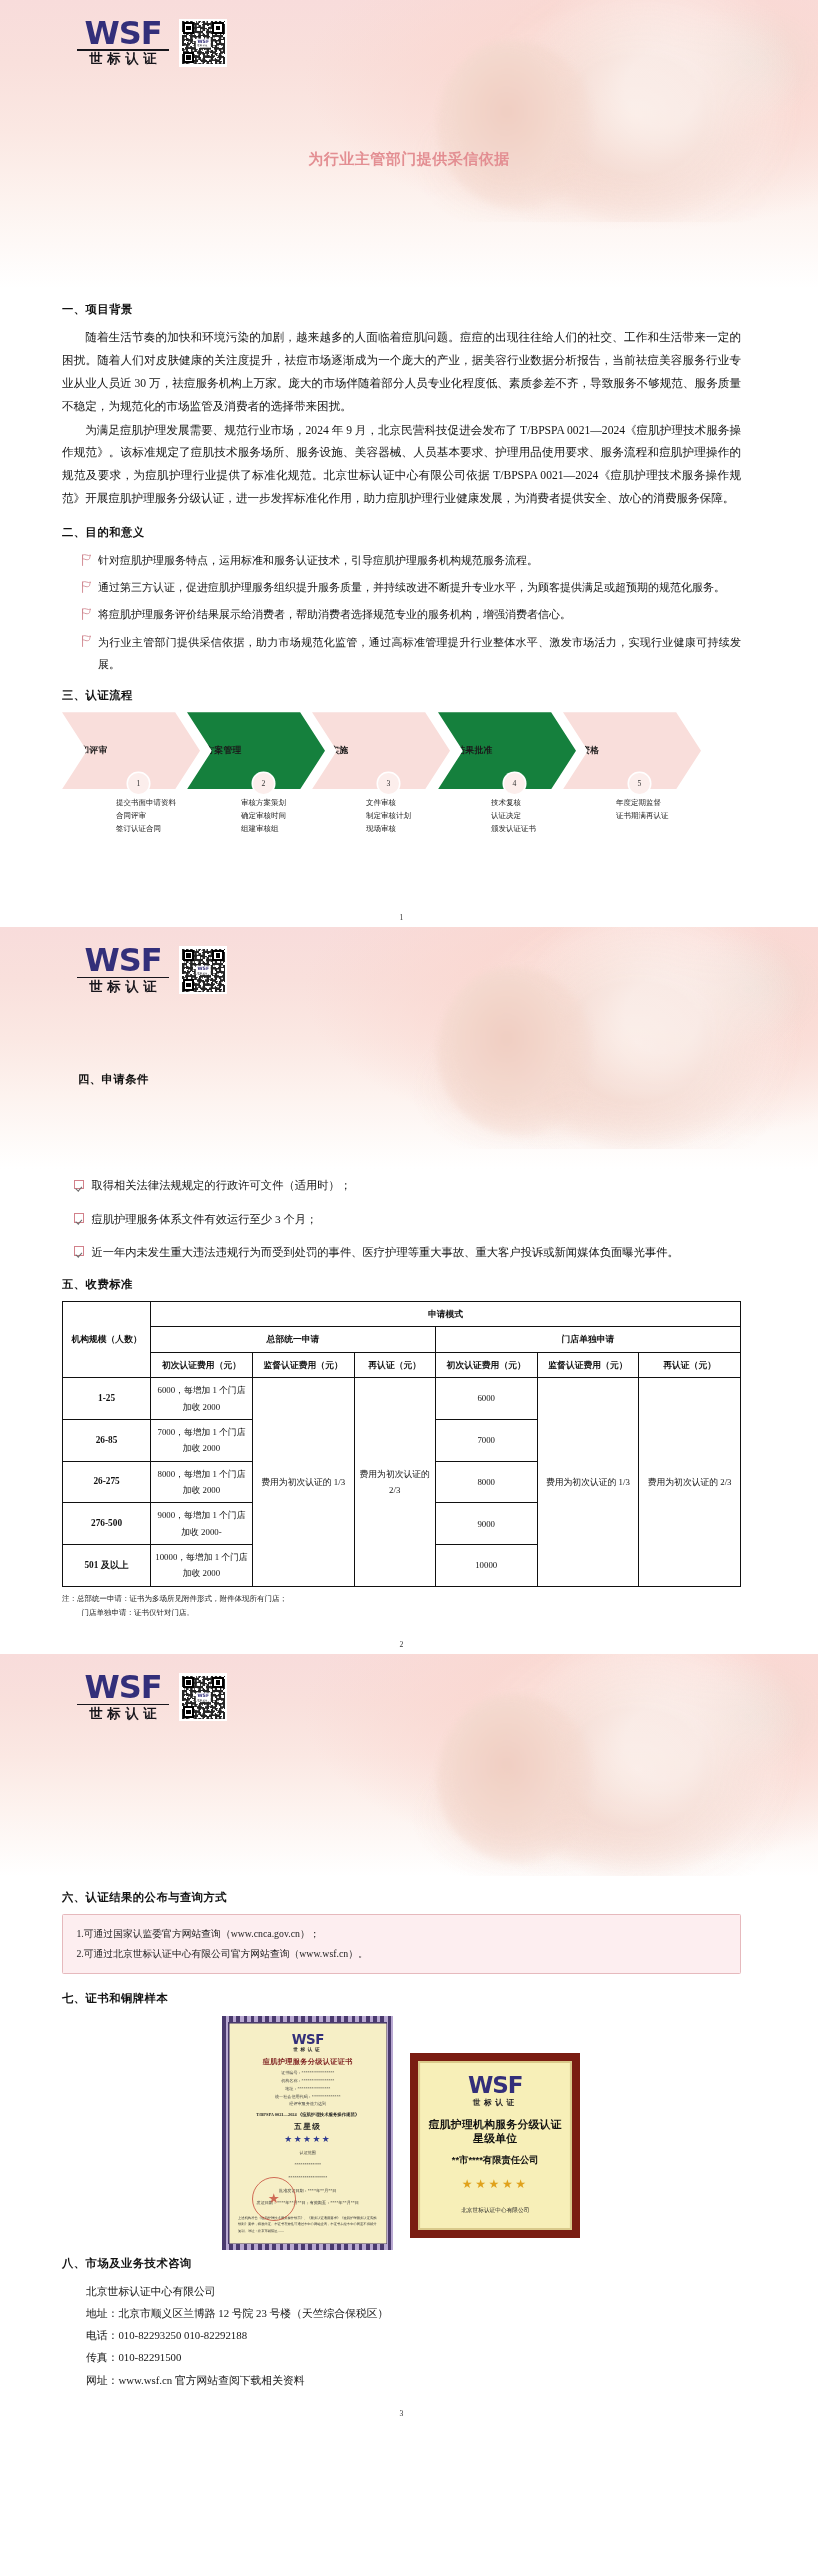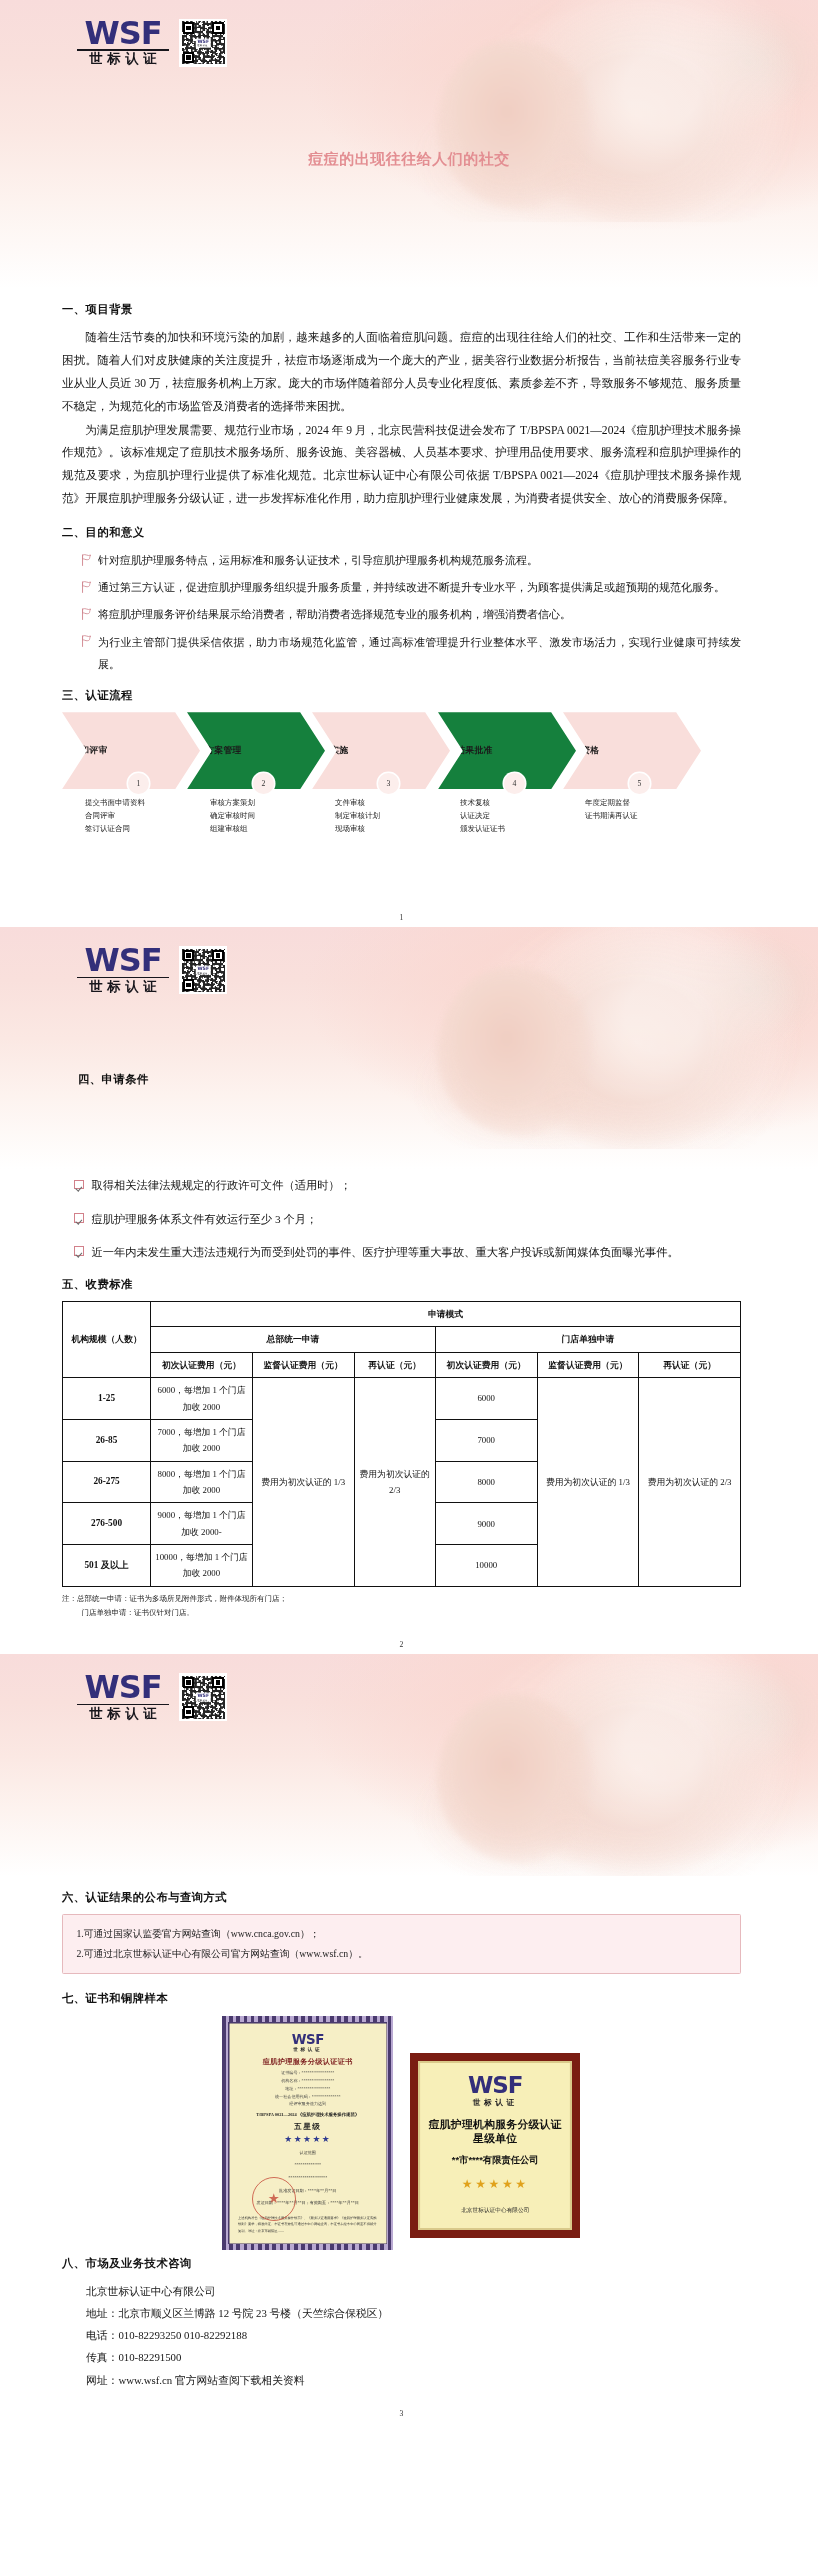--- a/index.html
+++ b/index.html
@@ -190,21 +190,21 @@
   .flow .chev.even { background:#15803d; }
   .flow .num {
     position:absolute; top:61px;
     width:20.6px; height:20.6px; border-radius:50%;
     background:#fceeec;
     box-shadow:0 0 0 1.5px #fff;
     display:flex;align-items:center;justify-content:center;
     font-family:"Liberation Serif",serif;
     font-size:7.7px; color:#333;
   }
-  .flow-labels { display:flex; margin:8.2px 0 0; padding-left:23px; }
+  .flow-labels { display:flex; margin:8.2px 0 0; padding-left:23px;justify-content:flex-end; }
   .flow-labels .col { width:125px; }
   .flow-labels .col div {
     font-size:7.5px; line-height:1.72; color:#1c1c1c;
     white-space:nowrap;
     font-family:"Liberation Serif","DejaVu Serif",serif;
   }
 
   
   table.fee {
     border-collapse:collapse;
@@ -347,21 +347,21 @@
         <div class="finder f3">
             <i></i>
           </div>
         <div class="mini">
           <span>WSF</span>
           <small>世标认证</small>
         </div>
       </div>
     </div>
 
-    <div class="doc-title">痘痘的出现往往给人们的社交</div>
+    <div class="doc-title">为行业主管部门提供采信依据</div>
   </div>
 
   <div class="content">
 
     <h2 class="sec">一、项目背景</h2>
     <p class="body">随着生活节奏的加快和环境污染的加剧，越来越多的人面临着痘肌问题。痘痘的出现往往给人们的社交、工作和生活带来一定的困扰。随着人们对皮肤健康的关注度提升，祛痘市场逐渐成为一个庞大的产业，据美容行业数据分析报告，当前祛痘美容服务行业专业从业人员近 30 万，祛痘服务机构上万家。庞大的市场伴随着部分人员专业化程度低、素质参差不齐，导致服务不够规范、服务质量不稳定，为规范化的市场监管及消费者的选择带来困扰。</p>
     <p class="body">为满足痘肌护理发展需要、规范行业市场，2024 年 9 月，北京民营科技促进会发布了 T/BPSPA 0021—2024《痘肌护理技术服务操作规范》。该标准规定了痘肌技术服务场所、服务设施、美容器械、人员基本要求、护理用品使用要求、服务流程和痘肌护理操作的规范及要求，为痘肌护理行业提供了标准化规范。北京世标认证中心有限公司依据 T/BPSPA 0021—2024《痘肌护理技术服务操作规范》开展痘肌护理服务分级认证，进一步发挥标准化作用，助力痘肌护理行业健康发展，为消费者提供安全、放心的消费服务保障。</p>
 
     <h2 class="sec">二、目的和意义</h2>
     <div class="bullets">

